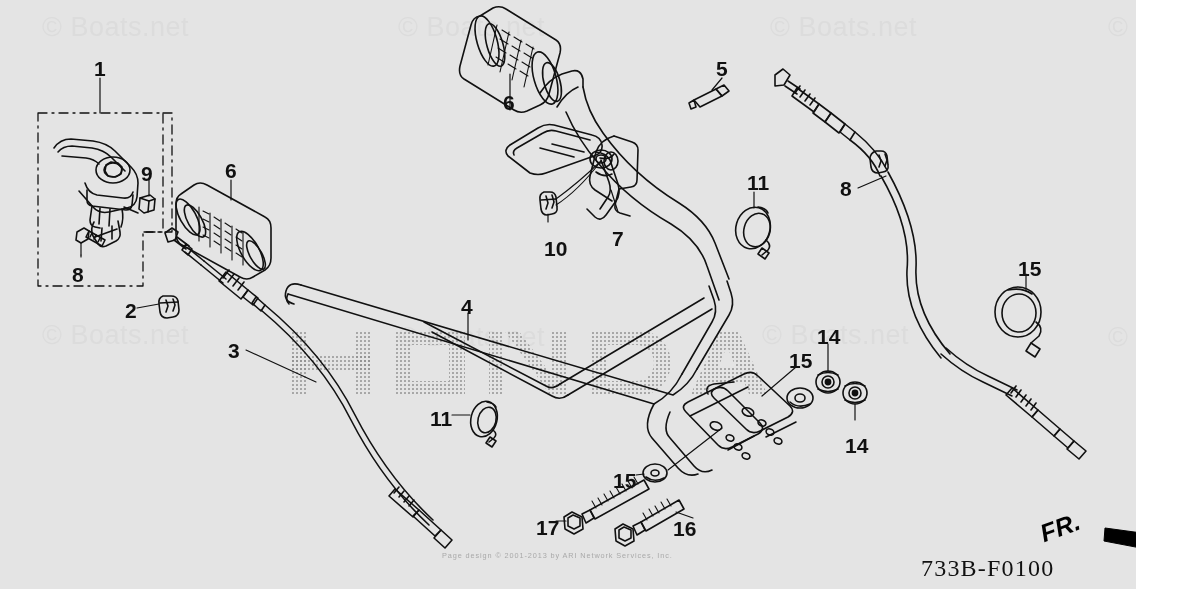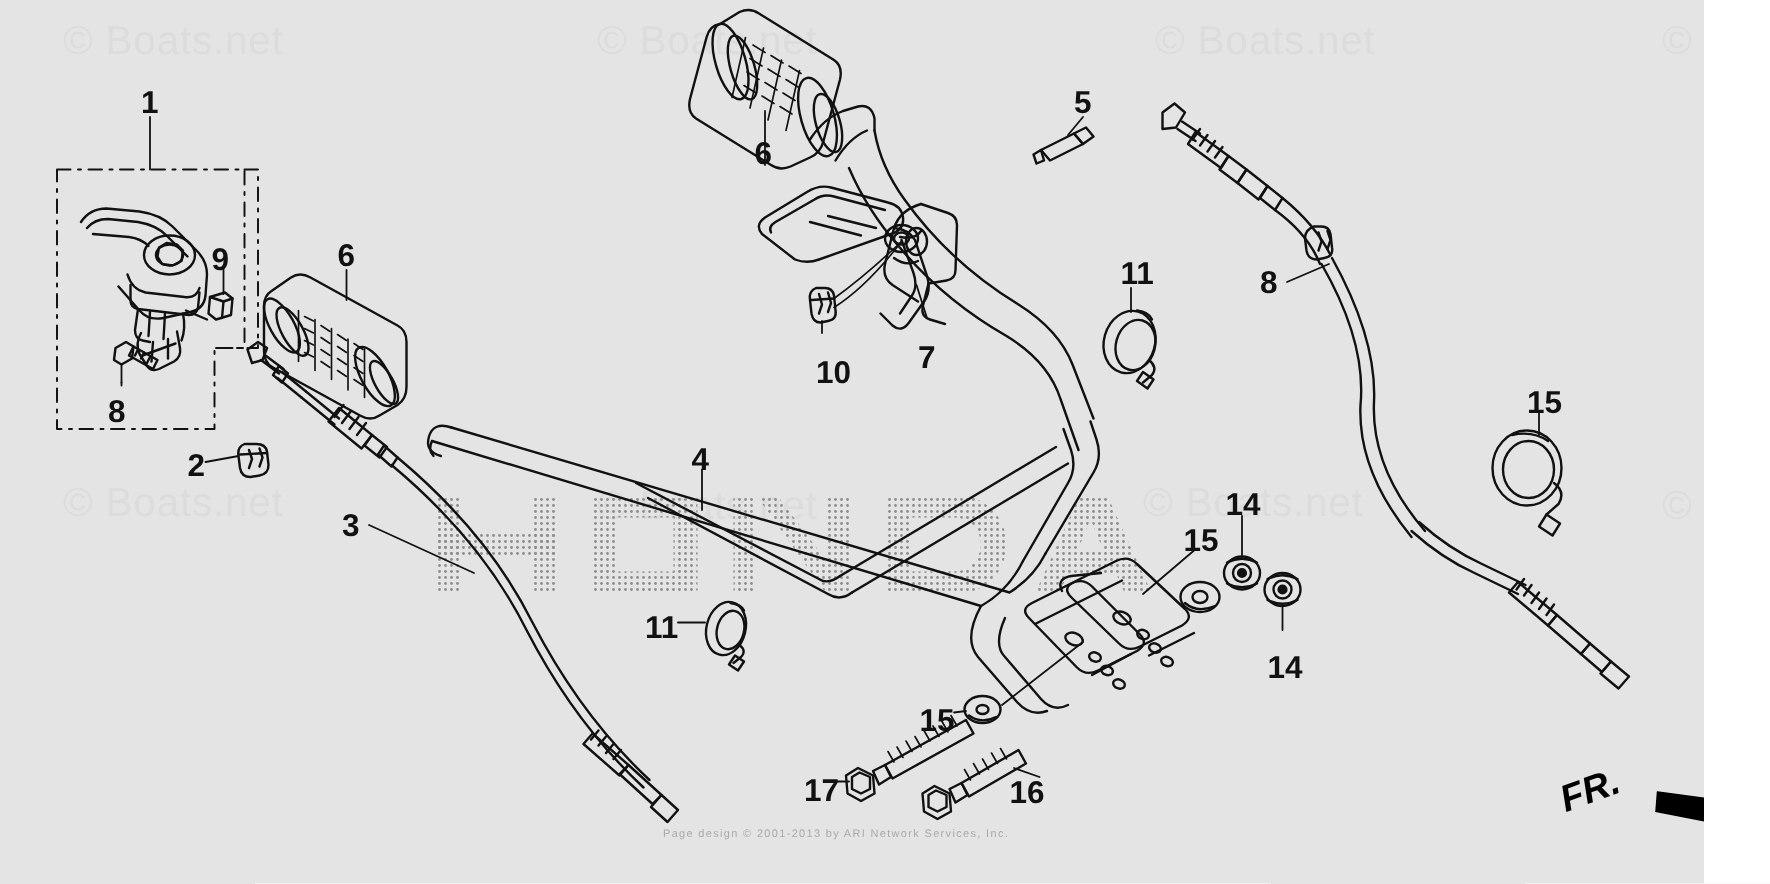--- a/index.html
+++ b/index.html
@@ -443,14 +443,15 @@
       <div class="num" style="left: 845px; top: 435px;">14</div>
       <div class="num" style="left: 789px; top: 350px;">15</div>
       <div class="num" style="left: 613px; top: 470px;">15</div>
       <div class="num" style="left: 673px; top: 518px;">16</div>
       <div class="num" style="left: 536px; top: 517px;">17</div>
     </div>
 
   <div class="frlabel" style="left:1040px; top:513px; transform:rotate(-20deg);">FR.</div>
 
   <div class="copy" style="left:442px; top:551px;">Page design © 2001-2013 by ARI Network Services, Inc.</div>
+  <div class="partno" style="left:921px; top:555px;">733B-F0100</div>
 
 </div>
 
 </body></html>

